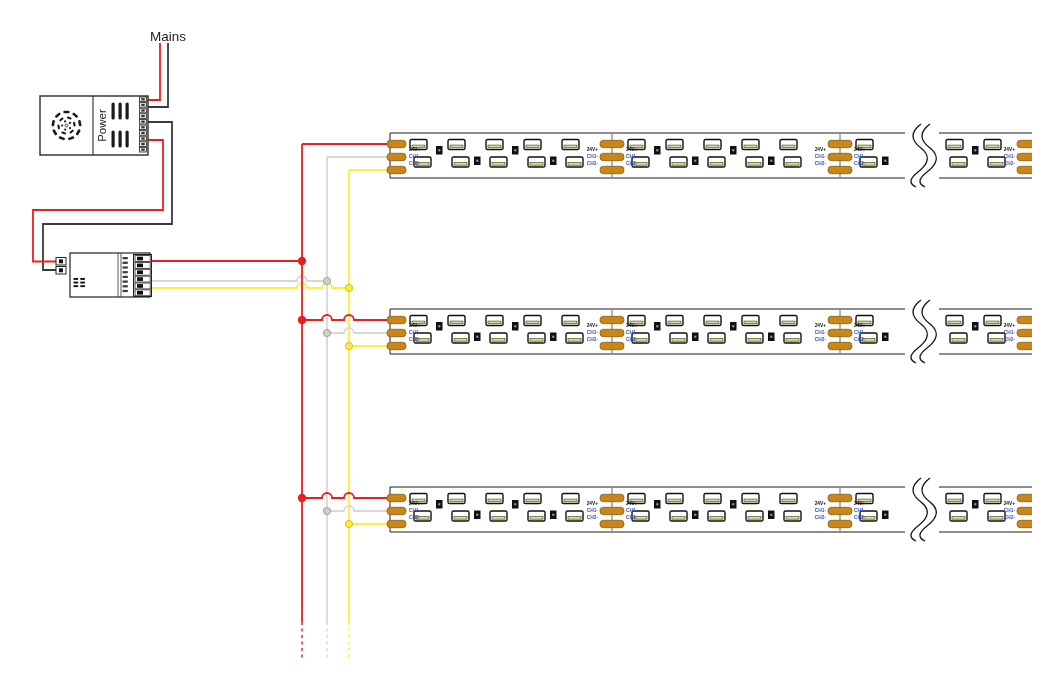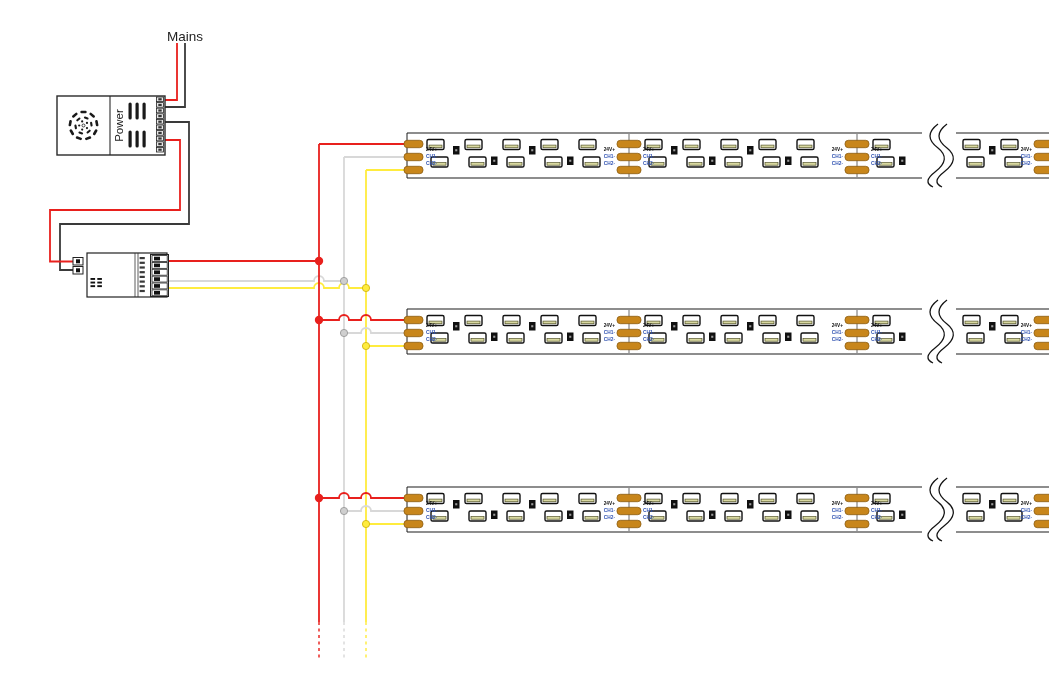--- a/index.html
+++ b/index.html
@@ -1,17 +1,17 @@
 <!DOCTYPE html>
 <html><head>
 <meta charset="utf-8">
 <style>
   html,body{margin:0;padding:0;background:#fff;}
   .stage{position:relative;width:1032px;height:690px;background:#ffffff;overflow:hidden;
-         font-family:"Liberation Sans",sans-serif;margin-left:17px;}
+         font-family:"Liberation Sans",sans-serif;}
   svg{position:absolute;left:0;top:0;}
   svg text{font-family:"Liberation Sans",sans-serif;}
 </style>
 </head>
 <body>
 
 <div class="stage">
 <svg id="scene" width="1060" height="690" viewBox="0 0 1060 690">
 
   <text x="150" y="41" font-size="13.5" fill="#1f1f1f">Mains</text>

